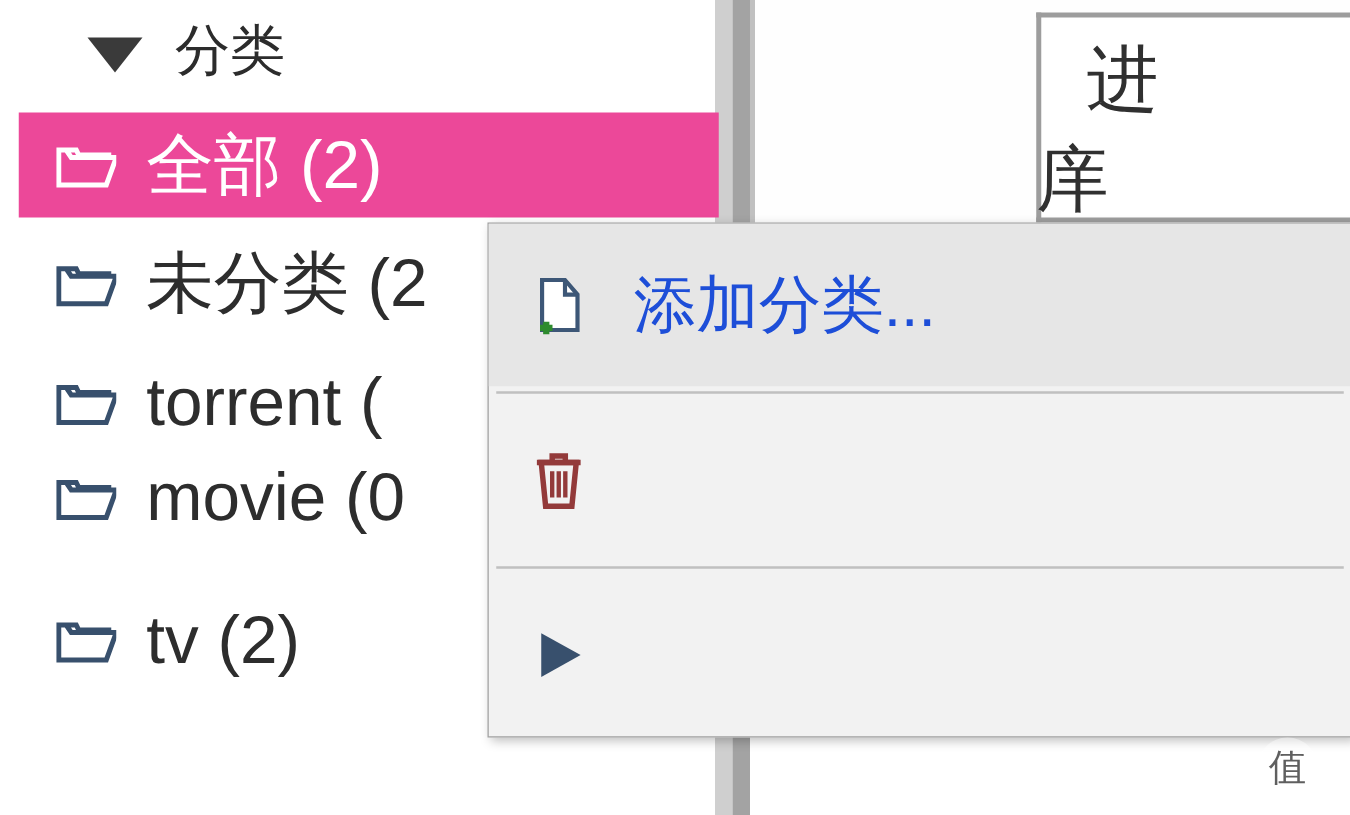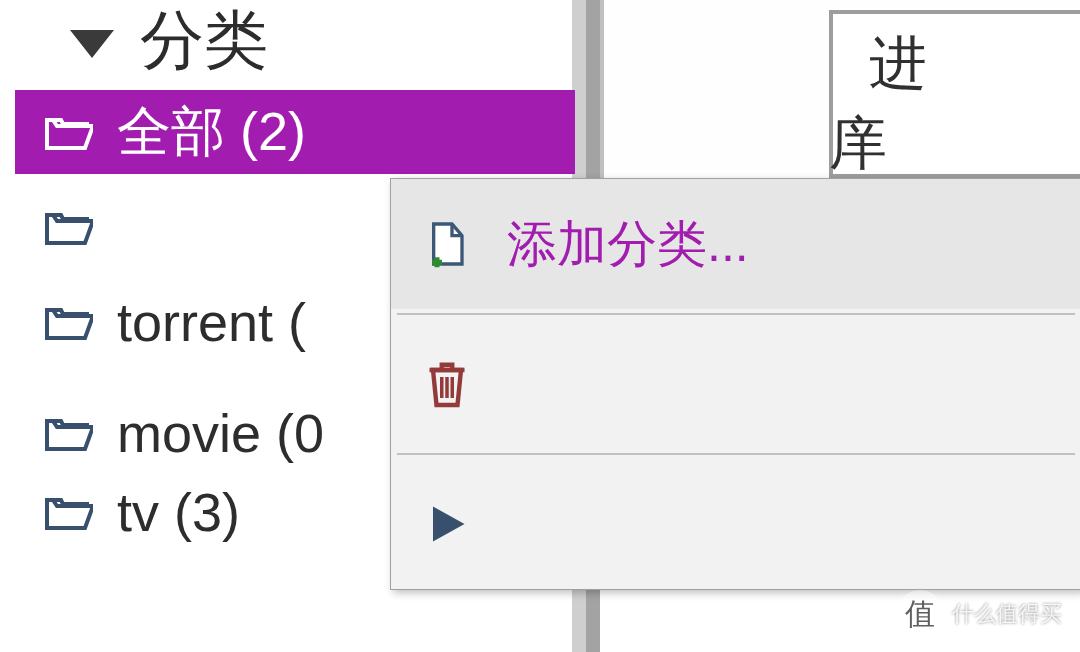--- a/index.html
+++ b/index.html
@@ -68,21 +68,21 @@
   }
 
   
   .group-header {
     position: absolute;
     top: 0;
     left: 70px;
     height: 80px;
     display: flex;
     align-items: center;
-    font-size: 64px;
+    font-size: 44px;
     color: #2c2c2c;
     font-weight: 400;
   }
   .group-header .triangle {
     width: 0; height: 0;
     border-left: 22px solid transparent;
     border-right: 22px solid transparent;
     border-top: 28px solid #3a3a3a;
     margin-right: 26px;
     margin-top: 8px;
@@ -97,21 +97,21 @@
     display: flex;
     align-items: center;
     font-size: 54px;
     color: #2d2d2d;
     padding-left: 30px;
     box-sizing: border-box;
     white-space: nowrap;
     overflow: hidden;
   }
   .cat-row.selected {
-    background: #a21caf;
+    background: #ec4899;
     color: #ffffff;
     align-items: center;
   }
   .folder-icon {
     width: 48px;
     height: 40px;
     margin-right: 24px;
     flex-shrink: 0;
   }
 
@@ -124,21 +124,21 @@
     background: #f2f2f2;
     border: 1px solid #a0a0a0;
     box-shadow: 3px 3px 8px rgba(0,0,0,0.25);
   }
   .menu-item {
     display: flex;
     align-items: center;
     height: 130px;
     padding-left: 26px;
     font-size: 50px;
-    color: #a21caf;
+    color: #1d4ed8;
   }
   .menu-item.hover {
     background: #e6e6e6;
   }
   .menu-sep {
     height: 0;
     border-top: 2px solid #c0c0c0;
     margin: 4px 6px;
   }
   .menu-icon-box {
@@ -194,41 +194,42 @@
   <svg class="folder-icon" viewBox="0 0 24 20">
     <path d="M1 4 L1 18 L20 18 L24 7 L6 7 L4 4 Z M3 4 L8 4 L9 6 L22 6" fill="none" stroke="#ffffff" stroke-width="2"></path>
   </svg>
   <span>全部 (2)</span>
 </div>
 
 <div class="cat-row" style="top:185px">
   <svg class="folder-icon" viewBox="0 0 24 20">
     <path d="M1 4 L1 18 L20 18 L24 7 L6 7 L4 4 Z M3 4 L8 4 L9 6 L22 6" fill="none" stroke="#38506d" stroke-width="2"></path>
   </svg>
+  <span>未分类 (2</span>
 </div>
 
 <div class="cat-row" style="top:280px">
   <svg class="folder-icon" viewBox="0 0 24 20">
     <path d="M1 4 L1 18 L20 18 L24 7 L6 7 L4 4 Z M3 4 L8 4 L9 6 L22 6" fill="none" stroke="#38506d" stroke-width="2"></path>
   </svg>
   <span>torrent (</span>
 </div>
 
-<div class="cat-row" style="top:391px">
+<div class="cat-row" style="top:356px">
   <svg class="folder-icon" viewBox="0 0 24 20">
     <path d="M1 4 L1 18 L20 18 L24 7 L6 7 L4 4 Z M3 4 L8 4 L9 6 L22 6" fill="none" stroke="#38506d" stroke-width="2"></path>
   </svg>
   <span>movie (0</span>
 </div>
 
 <div class="cat-row" style="top:470px">
   <svg class="folder-icon" viewBox="0 0 24 20">
     <path d="M1 4 L1 18 L20 18 L24 7 L6 7 L4 4 Z M3 4 L8 4 L9 6 L22 6" fill="none" stroke="#38506d" stroke-width="2"></path>
   </svg>
-  <span>tv (3)</span>
+  <span>tv (2)</span>
 </div>
 
 <div class="context-menu">
   <div class="menu-item hover">
     <span class="menu-icon-box">
       <svg viewBox="0 0 24 28" width="40" height="50">
         <path d="M4 2 L15 2 L21 9 L21 26 L4 26 Z" fill="#fff" stroke="#3d5777" stroke-width="2"></path>
         <path d="M15 2 L15 9 L21 9" fill="none" stroke="#3d5777" stroke-width="2"></path>
         <path d="M6 22 L6 28 M3 25 L9 25" stroke="#2e8b2e" stroke-width="3"></path>
       </svg>
@@ -250,14 +251,13 @@
     <span class="menu-icon-box">
       <svg viewBox="0 0 24 24" width="42" height="42">
         <path d="M4 2 L22 12 L4 22 Z" fill="#38506d"></path>
       </svg>
     </span>
   </div>
 </div>
 
 <div class="watermark">
   <div class="circle">值</div>
-  <span>什么值得买</span>
 </div>
 
 </body></html>

